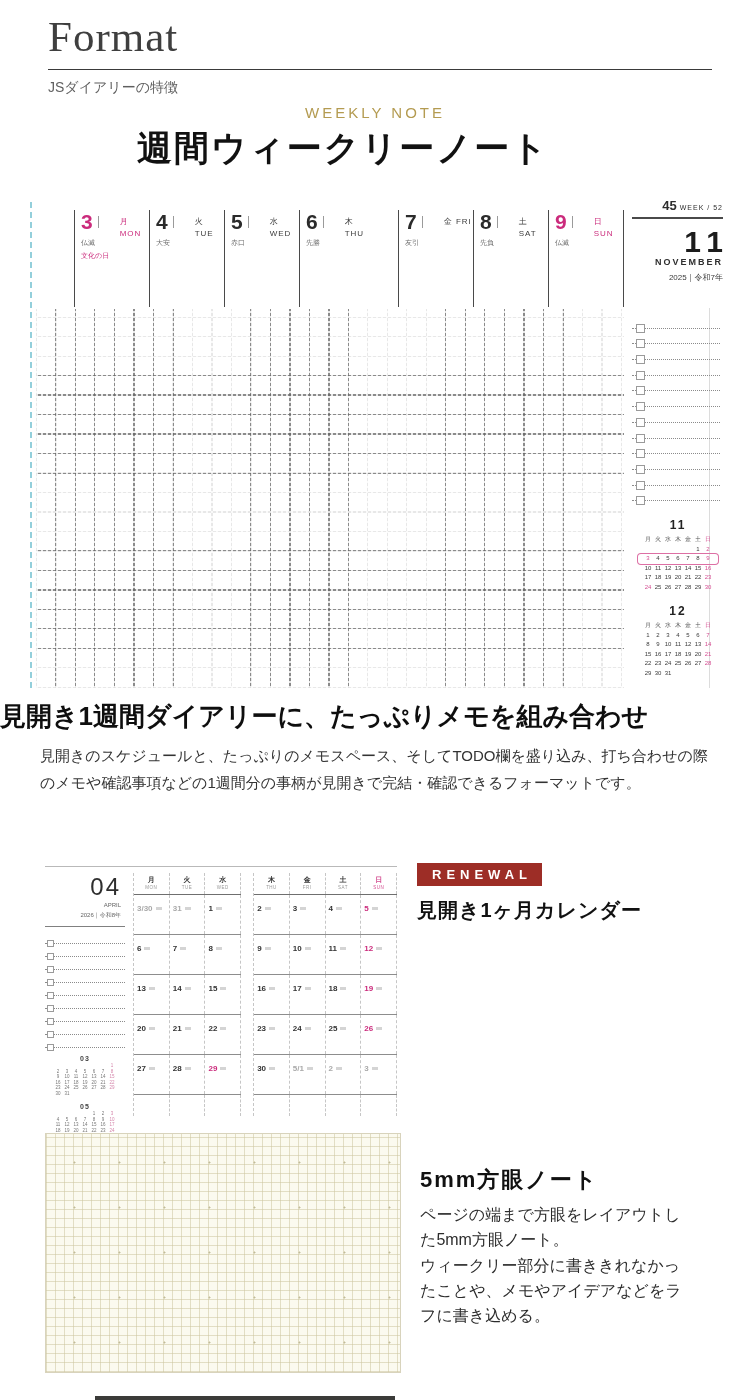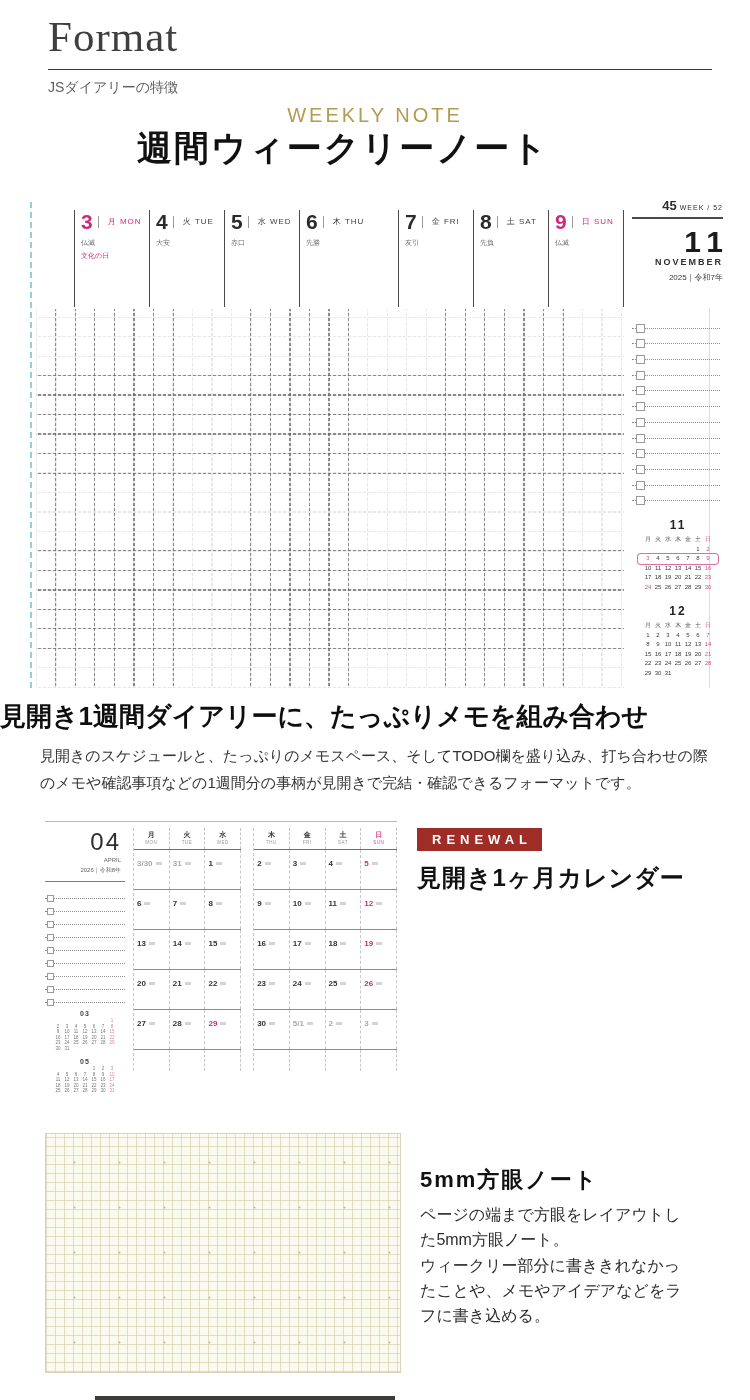--- a/index.html
+++ b/index.html
@@ -3,36 +3,36 @@
 <meta charset="utf-8">
 <style>
   * { margin:0; padding:0; box-sizing:border-box; }
   body { background:#fff; font-family:"Liberation Sans", sans-serif; }
   #page { position:relative; width:750px; height:1400px; background:#fff; overflow:hidden; margin:0 auto; }
 
   
   .fmt-title { position:absolute; left:48px; top:12px; font-family:"Liberation Serif", serif; font-size:43px; font-weight:400; color:#3f3f3f; letter-spacing:1px; }
   .fmt-rule  { position:absolute; left:48px; top:69px; width:664px; border-top:1px solid #3a3a3a; }
   .fmt-sub   { position:absolute; left:48px; top:79px; font-size:14px; color:#5f5f5f; }
-  .eyebrow   { position:absolute; left:0; width:750px; text-align:center; font-size:20px; letter-spacing:3px; color:#b49b51; }
+  .eyebrow   { position:absolute; left:0; width:750px; text-align:center; font-size:15px; letter-spacing:3px; color:#b49b51; }
   .weekly-eyebrow { top:104px; }
   .weekly-title { position:absolute; left:0; top:125px; width:686px; text-align:center; font-size:35px; font-weight:800; color:#111; letter-spacing:2px; }
 
   
   .spread { position:absolute; left:28px; top:196px; width:695px; height:497px; background:#fff; }
   .spread-edge { position:absolute; left:2px; top:6px; height:486px; border-left:2px dashed #93cfdb; }
   .page-right-edge { position:absolute; left:681px; top:112px; height:380px; border-left:1px solid #dcdcdc; }
 
   .days { position:absolute; left:46px; top:14px; width:550px; height:97px; display:flex; }
   .day { flex:1; border-left:1px solid #4a4a4a; padding:1px 0 0 6px; }
   .day-gutter { width:24px; }
   .day-endline { width:0; border-left:1px solid #4a4a4a; }
   .day-top { display:flex; align-items:center; }
   .day-num { font-size:21px; font-weight:600; color:#2b2b2b; line-height:22px; }
-  .day-lbl { font-size:8px; letter-spacing:1px; color:#3c3c3c; border-left:1px solid #9a9a9a; padding-left:9px; margin-left:5px; height:12px; line-height:12px; }
+  .day-lbl { font-size:8px; letter-spacing:1px; color:#3c3c3c; border-left:1px solid #9a9a9a; padding-left:21px; margin-left:5px; height:12px; line-height:12px; }
   .day.accent .day-num, .day.accent .day-lbl { color:#cb2b7c; }
   .day-rokuyo { font-size:7px; color:#6d6d6d; margin-top:5px; }
   .day-holiday { font-size:7px; color:#cb2b7c; margin-top:3px; }
 
   .memo { position:absolute; left:8px; top:113px; width:588px; height:379px;
     background-image:
       repeating-linear-gradient(0deg,  rgba(255,255,255,.8) 0 2px, transparent 2px 5px),
       repeating-linear-gradient(90deg, rgba(255,255,255,.8) 0 2px, transparent 2px 5px),
       repeating-linear-gradient(90deg, rgba(100,100,100,.75) 0 1px, transparent 1px 19.5px),
       repeating-linear-gradient(0deg,  rgba(100,100,100,.75) 0 1px, transparent 1px 19.5px);
@@ -59,21 +59,21 @@
   .mini-hdr .mini-cell { color:#555; }
   .mini-cell.sun, .mini-cell.pink { color:#d44f92; }
   .mini-row.hl { box-shadow:0 0 0 1px #dd6fa4; border-radius:3px; }
 
   
   .headline { position:absolute; left:0; top:699px; width:750px; text-align:left; font-size:26px; font-weight:800; color:#0e0e0e; }
   .weekly-body { position:absolute; left:40px; top:742px; width:678px; font-size:15px; line-height:1.82; color:#333; white-space:pre-line; }
 
   
   .other-eyebrow { top:832px; }
-  .monthly-wrap { position:absolute; left:45px; top:815px; width:692px; height:264px; }
+  .monthly-wrap { position:absolute; left:45px; top:860px; width:692px; height:264px; }
 
   .mcal { position:absolute; left:0; top:6px; width:352px; height:256px; border-top:1px solid #b9b9b9; padding-top:4px; }
   .mstrip { position:absolute; left:0; top:6px; width:80px; }
   .mnum { text-align:right; font-size:24px; letter-spacing:2px; color:#2e2e2e; padding-right:4px; }
   .msub { text-align:right; font-size:6px; color:#666; line-height:1.6; padding-right:4px; white-space:pre-line; }
   .mstrip-rule { border-top:1px solid #808080; margin:6px 0 4px 0; }
   .mstrip .todo-row { height:13px; }
   .mstrip .cb { width:7px; height:7px; left:2px; bottom:-4px; }
   .tm { margin-top:7px; }
   .tm-title { text-align:center; font-size:7px; font-weight:700; letter-spacing:1px; color:#444; margin-bottom:1px; }
@@ -93,22 +93,22 @@
   .mdow { text-align:center; padding:2px 0 0 0; }
   .mk { font-size:7px; font-weight:700; color:#333; }
   .me { font-size:4.5px; color:#999; letter-spacing:.5px; }
   .mdow.sun .mk, .mdow.sun .me { color:#d44f92; }
   .mdate { font-size:8px; font-weight:700; color:#333; }
   .mdate::after { content:""; display:inline-block; width:6px; height:3px; background:#d4d4d4; margin-left:3px; vertical-align:middle; }
   .mdate.pink { color:#cb2b7c; }
   .mdate.muted { color:#a9a9a9; }
 
   .mtext { position:absolute; left:372px; top:0; width:318px; }
-  .badge { display:inline-block; margin-top:13px; background:#9d2d26; color:#fff; font-size:13px; font-weight:600; letter-spacing:5px; padding:4px 10px 4px 15px; }
-  .mhead { font-size:24px; font-weight:800; color:#111; letter-spacing:1px; margin-top:11px; }
+  .badge { display:inline-block; margin-top:3px; background:#9d2d26; color:#fff; font-size:13px; font-weight:600; letter-spacing:5px; padding:4px 10px 4px 15px; }
+  .mhead { font-size:20px; font-weight:800; color:#111; letter-spacing:1px; margin-top:11px; }
   .mbody { margin-top:9px; font-size:17px; line-height:1.6; color:#2c2c2c; white-space:pre-line; }
 
   
   .note-grid { position:absolute; left:45px; top:1133px; width:356px; height:240px; background:#fbfaef; border:1px solid #d8d3bc;
     background-image:
       radial-gradient(circle, #c2bb98 0.8px, transparent 1.2px),
       repeating-linear-gradient(90deg, rgba(205,198,160,.55) 0 1px, transparent 1px 9px),
       repeating-linear-gradient(0deg,  rgba(205,198,160,.55) 0 1px, transparent 1px 9px);
     background-size:45px 45px, auto, auto; background-position:6px 6px, 0 0, 0 0;
   }

